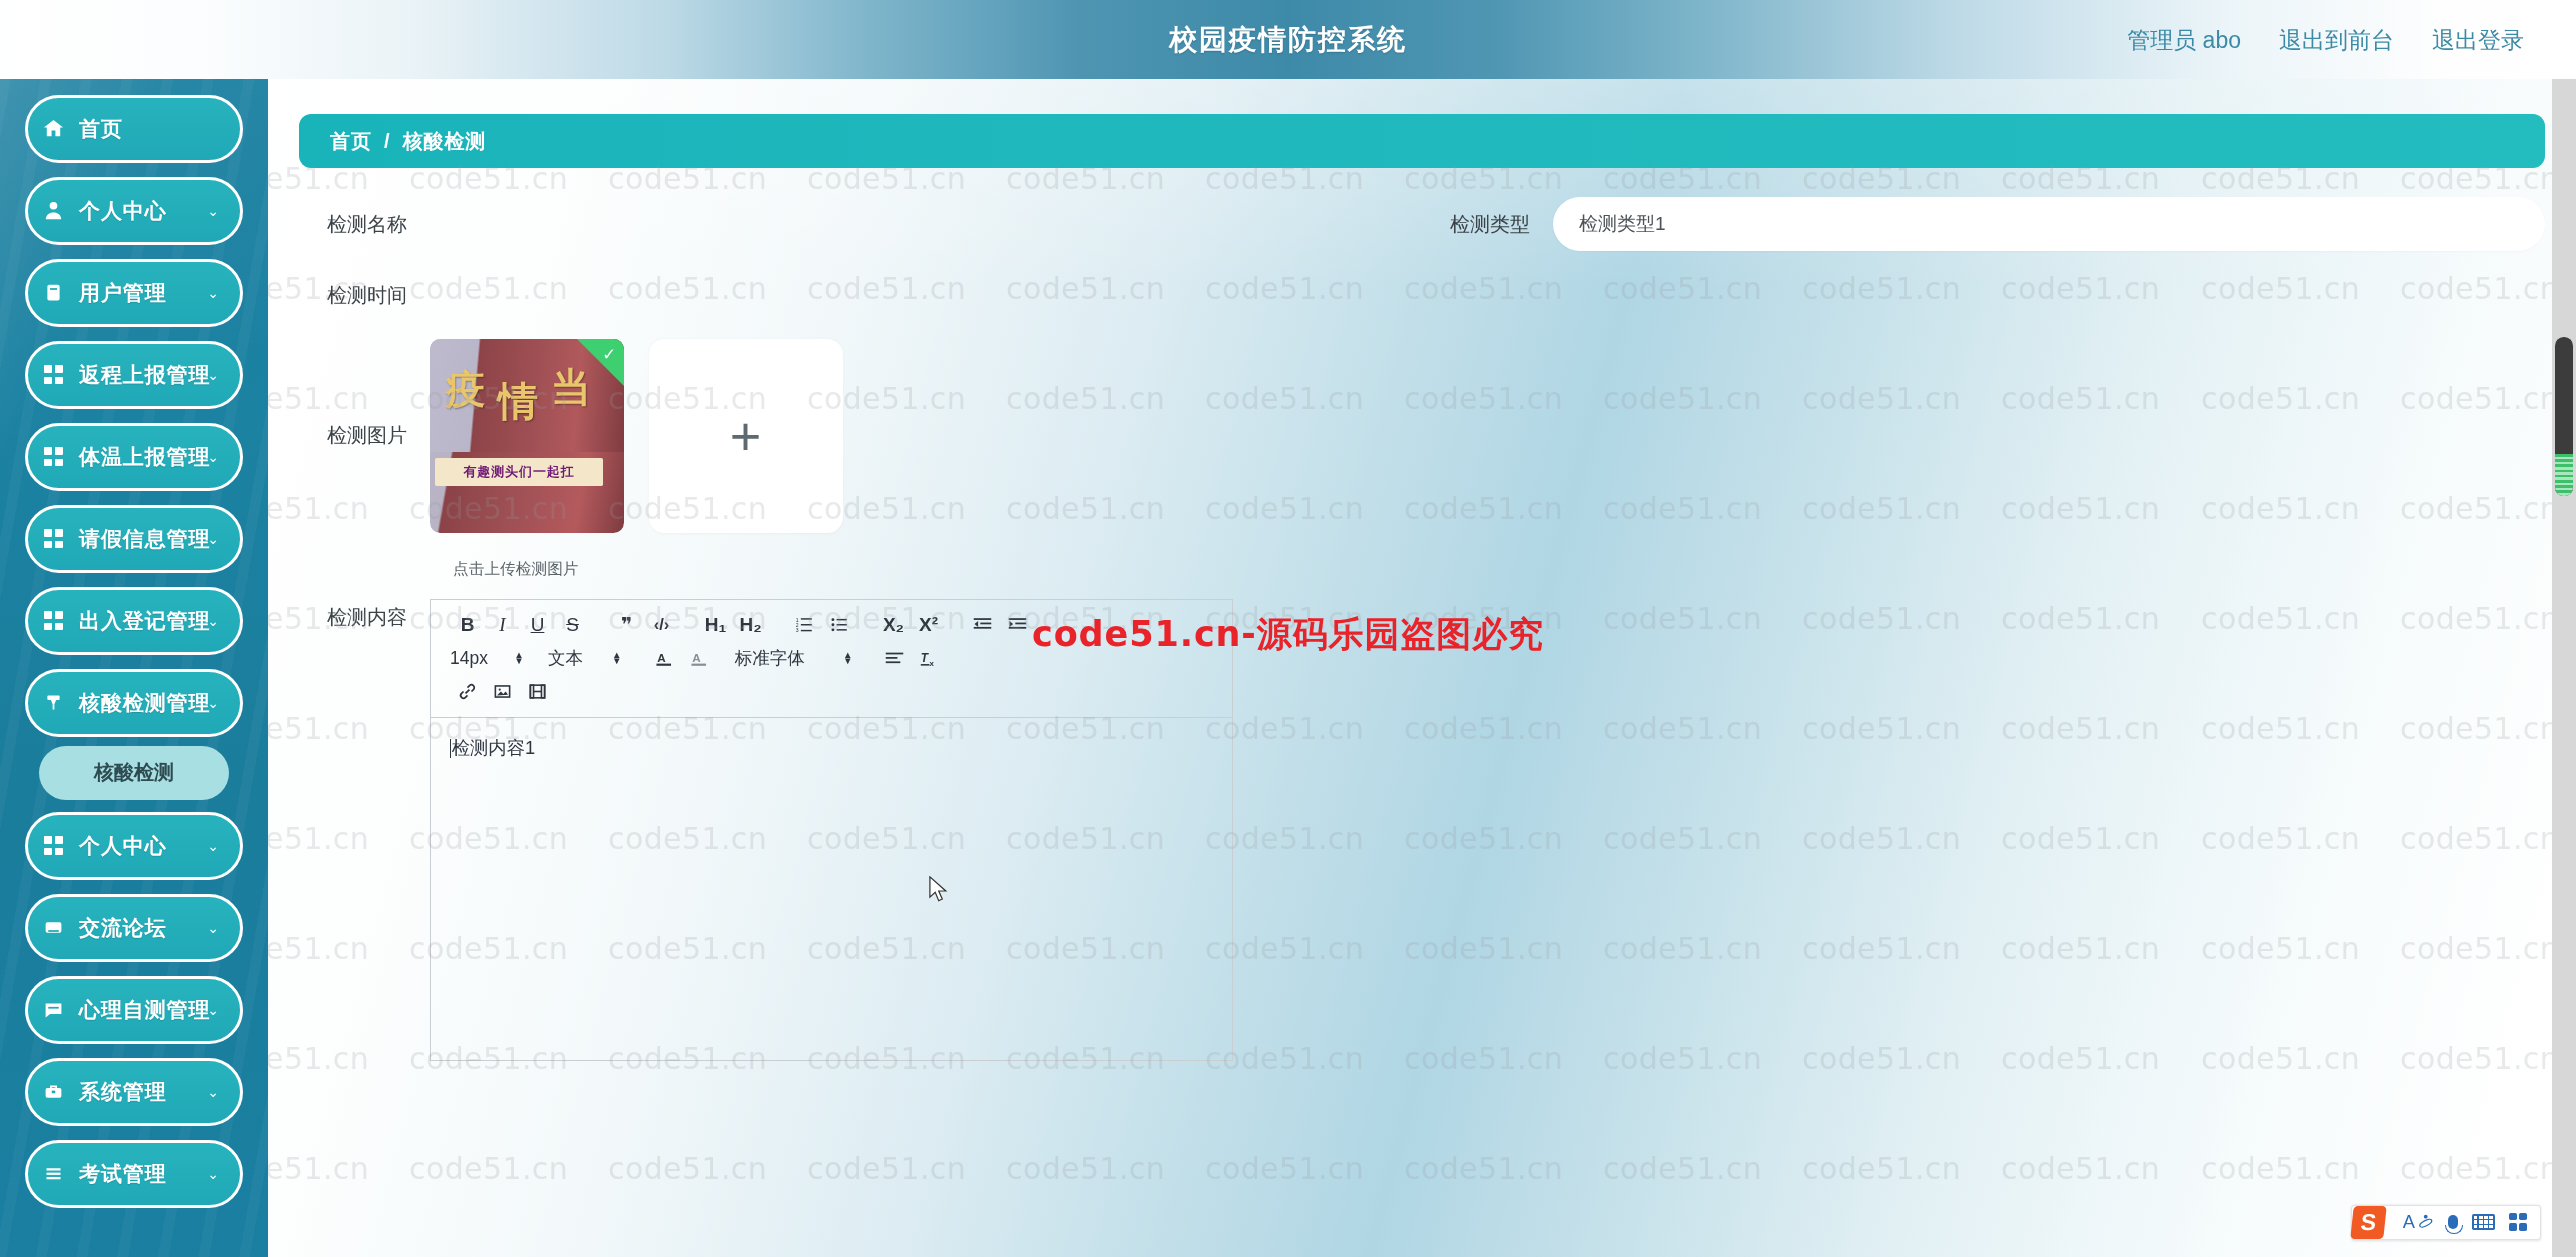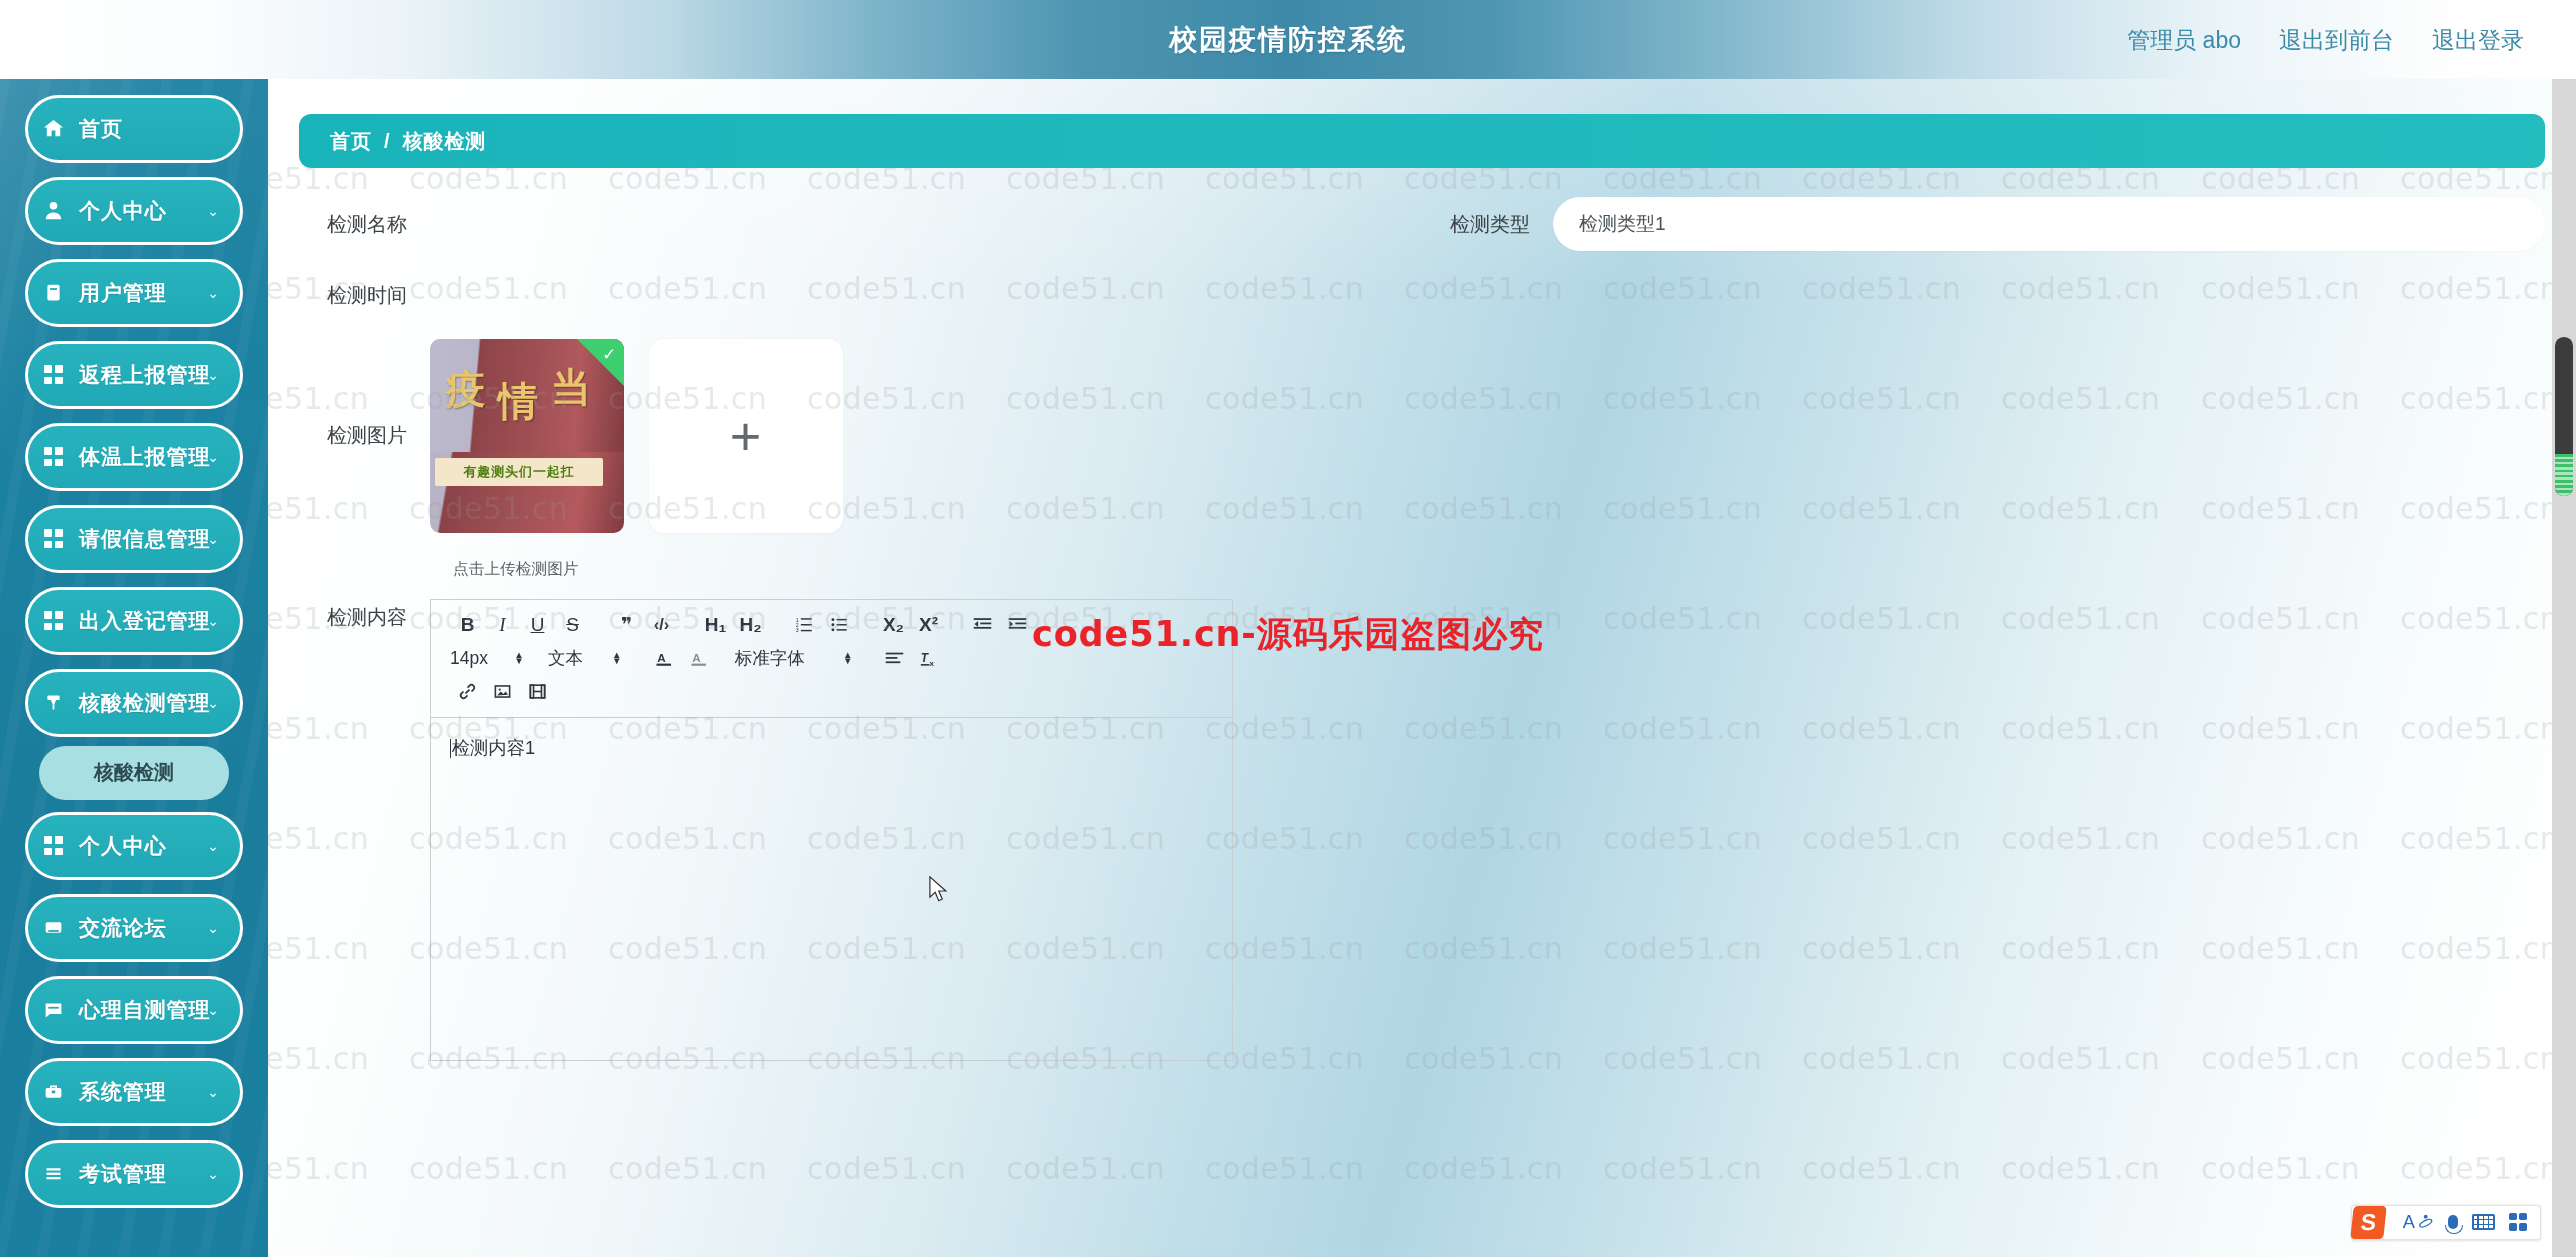--- a/index.html
+++ b/index.html
@@ -206,21 +206,21 @@
   }
   .thumb .cjk{
     position:absolute; color:#e9c66b; font-weight:bold;
     font-size:40px; text-shadow:0.9px 0.9px 1.7px rgba(0,0,0,.35);
     font-family:"DejaVu Sans", sans-serif;
   }
   .thumb .banner{
     position:absolute; left:5px; right:21px; bottom:47px; height:28px;
     background:#f3e6c9; border-radius:1.7px;
     display:flex; align-items:center; justify-content:center;
-    color:#4d7c0f; font-size:13px; font-weight:bold; letter-spacing:0.9px;
+    color:#701a75; font-size:13px; font-weight:bold; letter-spacing:0.9px;
   }
   .thumb .corner{
     position:absolute; right:0; top:0;
     width:0;height:0;
     border-top:47px solid #3ecf71;
     border-left:47px solid transparent;
   }
   .thumb .corner-tick{
     position:absolute; right:7.9px; top:5.2px;
     color:#fff; font-size:16.6px; font-weight:bold;

